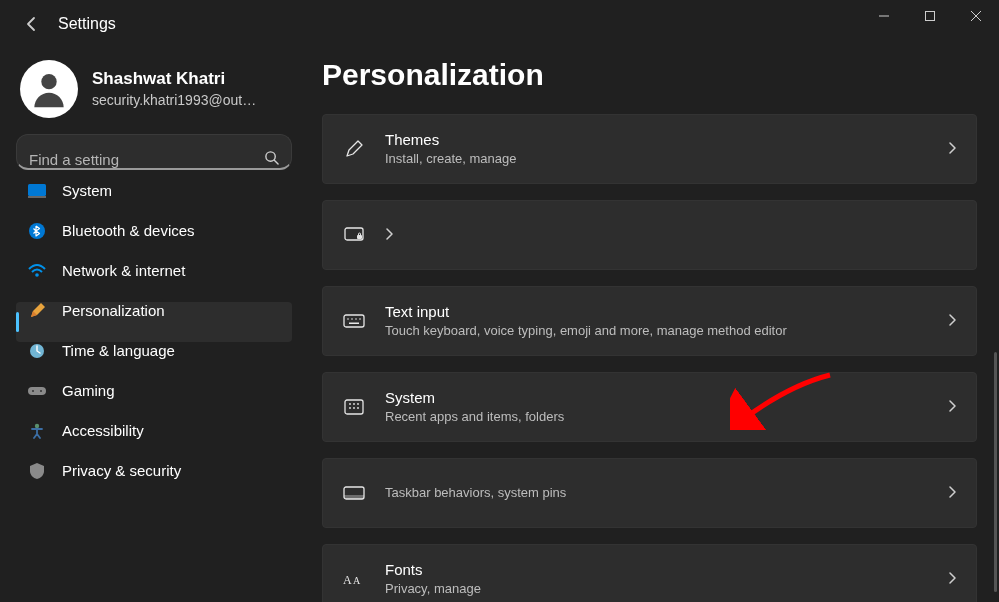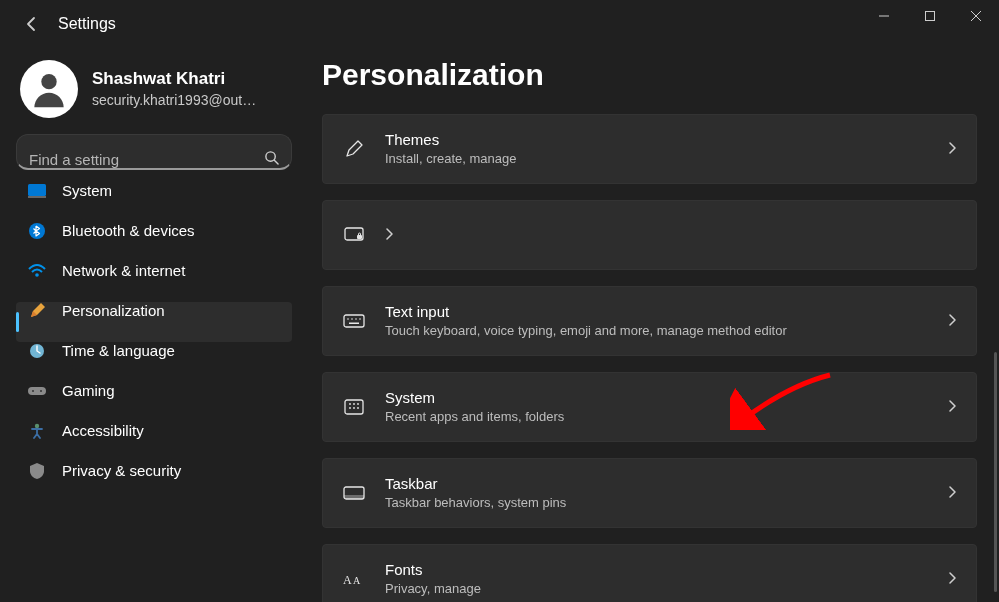--- a/index.html
+++ b/index.html
@@ -354,21 +354,20 @@
     <div class="spacer"></div>
 
     <div class="setting-item">
       <span class="sicon">
           <svg width="22" height="14" viewBox="0 0 22 14">
             <rect x="1" y="1" width="20" height="12" rx="2" stroke="#e6e6e6" stroke-width="1.3" fill="none"></rect>
             <rect x="1" y="9" width="20" height="4" rx="0" fill="#e6e6e6" fill-opacity="0.35"></rect>
           </svg>
         </span>
       <div class="setting-text">
-        <div class="setting-title">Taskbar</div>
         <div class="setting-sub">Taskbar behaviors, system pins</div>
       </div>
       <span class="chev"><svg width="8" height="12" viewBox="0 0 8 12">
             <path d="M2 1l5 5-5 5" stroke="#cfcfcf" stroke-width="1.5" fill="none" stroke-linecap="round" stroke-linejoin="round"></path>
           </svg></span>
     </div>
 
     <div class="spacer"></div>
 
     <div class="setting-item">

